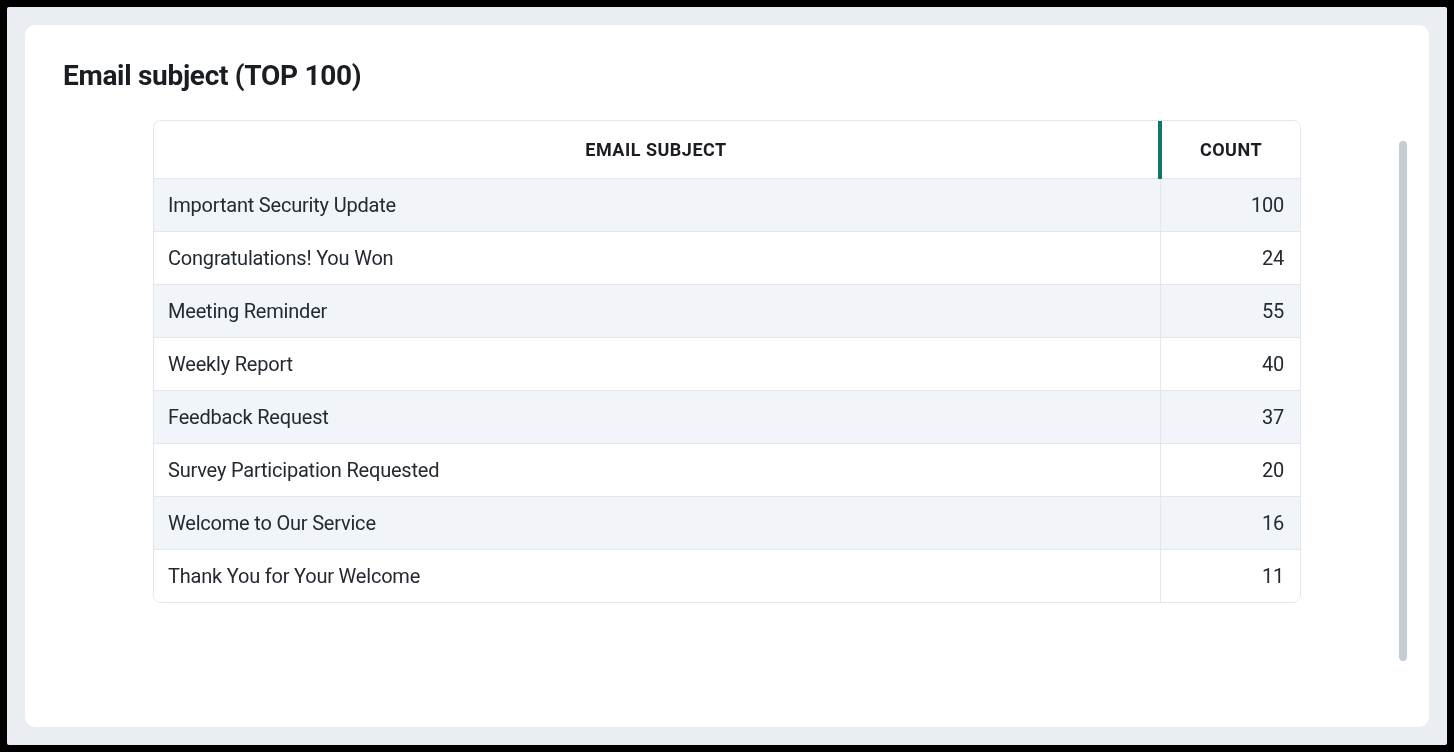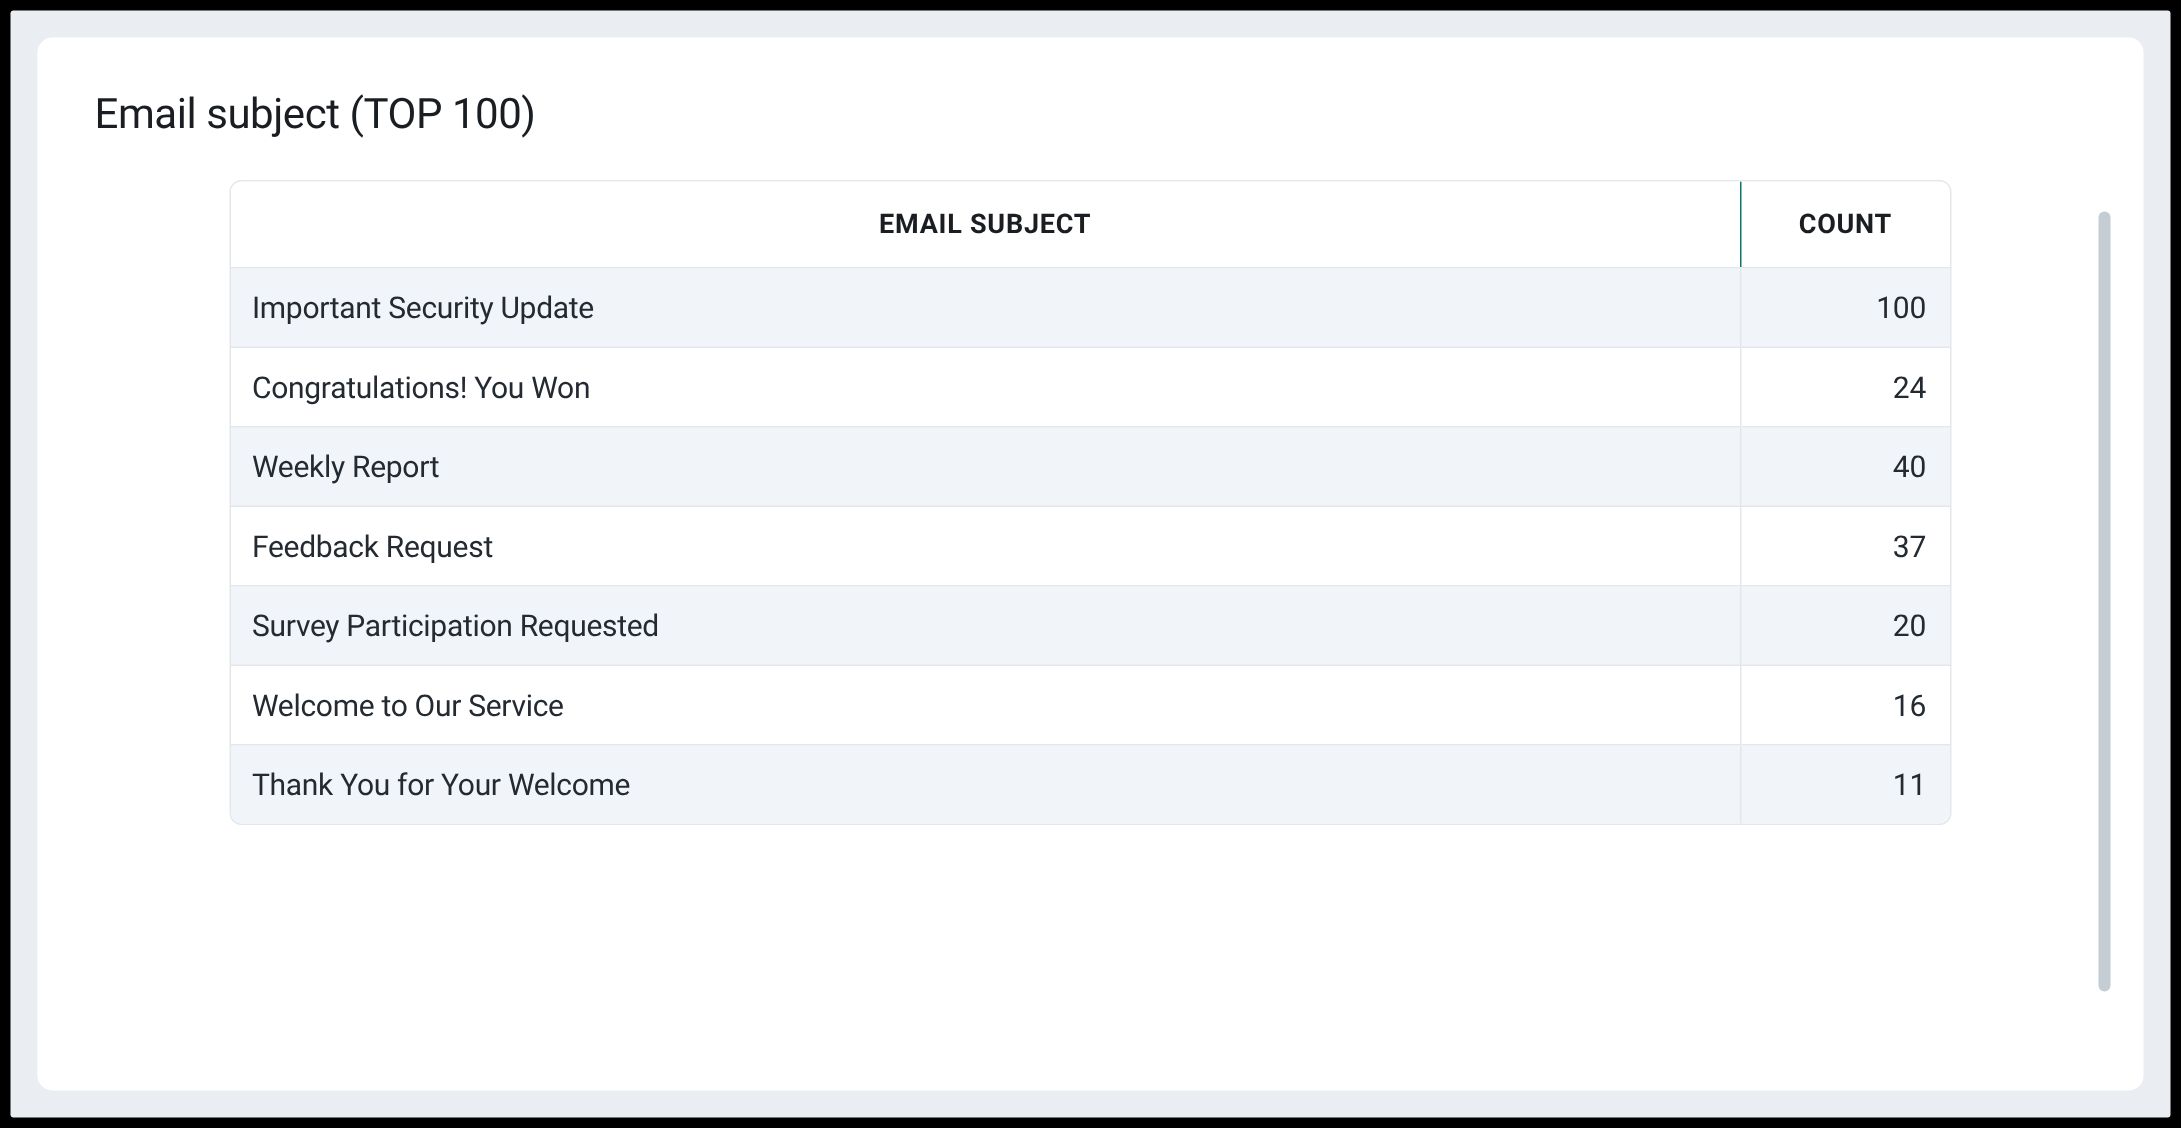--- a/index.html
+++ b/index.html
@@ -25,21 +25,21 @@
     .card {
       background: #fff;
       border-radius: 10px;
       height: 100%;
       padding: 34px 38px 0 38px;
       position: relative;
       overflow: hidden;
     }
     .title {
       font-size: 28px;
-      font-weight: 400;
+      font-weight: 700;
       color: #1a1d21;
       letter-spacing: -0.3px;
       margin-bottom: 28px;
     }
     .table-wrap {
       margin: 2px 90px;
       border: 1px solid #e3e7eb;
       border-radius: 8px;
       overflow: hidden;
     }
@@ -55,21 +55,21 @@
       letter-spacing: 0.5px;
       padding: 18px 14px;
       text-align: left;
       border-bottom: 1px solid #e3e7eb;
     }
     th:first-child {
       text-align: center;
     }
     th:last-child {
       text-align: center;
-      border-left: 1px solid #0f766e;
+      border-left: 4px solid #0f766e;
       width: 140px;
     }
     td {
       padding: 14px 14px;
       font-size: 20px;
       color: #242a31;
       border-top: 1px solid #e3e7eb;
       font-weight: 400;
       letter-spacing: -0.2px;
     }
@@ -113,20 +113,24 @@
         <tbody id="tbody">
             <tr>
               <td>Important Security Update</td>
               <td>100</td>
             </tr>
             <tr>
               <td>Congratulations! You Won</td>
               <td>24</td>
             </tr>
             <tr>
+              <td>Meeting Reminder</td>
+              <td>55</td>
+            </tr>
+            <tr>
               <td>Weekly Report</td>
               <td>40</td>
             </tr>
             <tr>
               <td>Feedback Request</td>
               <td>37</td>
             </tr>
             <tr>
               <td>Survey Participation Requested</td>
               <td>20</td>

